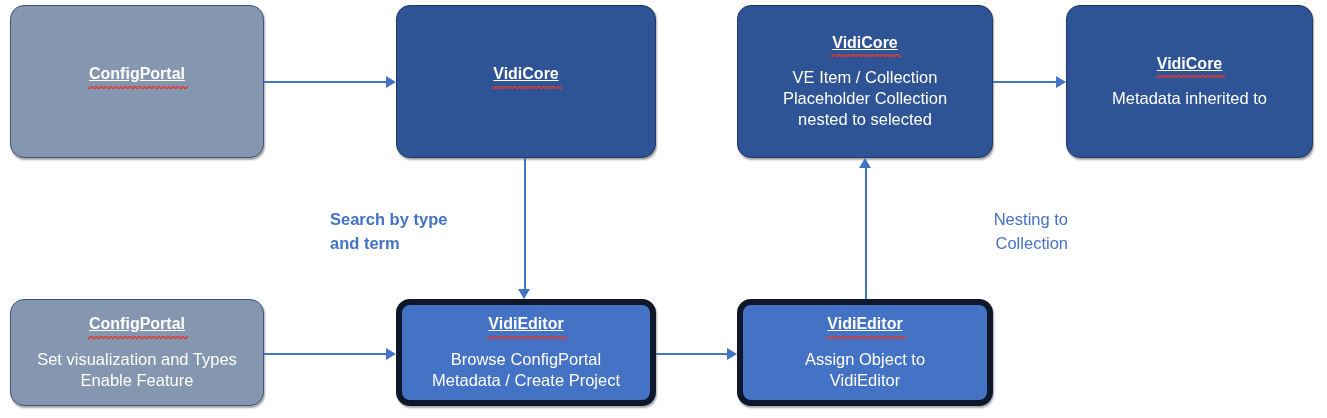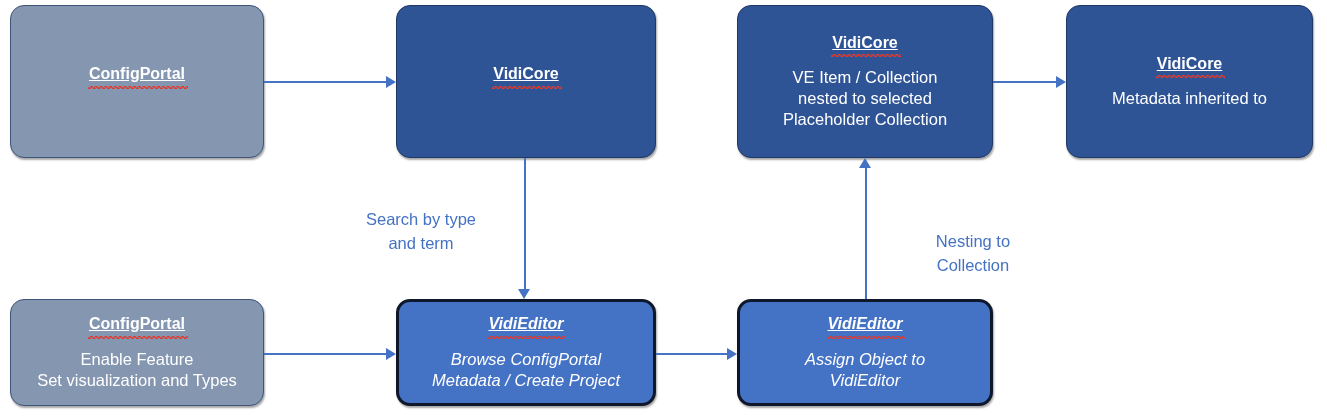--- a/index.html
+++ b/index.html
@@ -37,23 +37,22 @@
     border: 1px solid #41547A;
     box-shadow: 1px 2px 2px rgba(0,0,0,0.35);
   }
   .node.navy {
     background: #2E5496;
     border: 1px solid #1F3864;
     box-shadow: 1px 2px 2px rgba(0,0,0,0.35);
   }
   .node.blue {
     background: #4472C4;
-    border: 3px solid #0f172a;
+    border: 6px solid #0f172a;
     box-shadow: 1px 2px 2px rgba(0,0,0,0.35);
-    font-style: italic;
   }
 
   .node-title {
     font-weight: bold;
     font-size: 16px;
     text-decoration: underline;
     position: relative;
     display: inline-block;
     margin-bottom: 14px;
     white-space: nowrap;
@@ -110,57 +109,57 @@
   }
 
   
   .edge-label {
     position: absolute;
     color: #4472C4;
     font-size: 16.5px;
     line-height: 1.45;
   }
   .edge-label .ln { display: block; white-space: nowrap; }
-  .edge-label.align-right { text-align: center; }
-  .edge-label.align-left  { text-align: center; margin-top: 22px; }
+  .edge-label.align-right { text-align: left; font-weight: bold; }
+  .edge-label.align-left  { text-align: right; }
 </style>
 </head>
 <body>
 
 <div id="canvas">
 
   <div class="node gray" style="left:10px; top:5px; width:254px; height:153px;">
     <span class="node-title">ConfigPortal</span>
   </div>
 
   <div class="node navy" style="left:396px; top:5px; width:260px; height:153px;">
     <span class="node-title">VidiCore</span>
   </div>
 
   <div class="node navy" style="left:737px; top:5px; width:256px; height:153px;">
     <span class="node-title">VidiCore</span>
     <span class="node-body">
       <span class="ln">VE Item / Collection</span>
+      <span class="ln">Placeholder Collection</span>
       <span class="ln">nested to selected</span>
-      <span class="ln">Placeholder Collection</span>
     </span>
   </div>
 
   <div class="node navy" style="left:1066px; top:5px; width:247px; height:153px;">
     <span class="node-title">VidiCore</span>
     <span class="node-body">
       <span class="ln">Metadata inherited to</span>
     </span>
   </div>
 
   <div class="node gray" style="left:10px; top:299px; width:254px; height:107px;">
     <span class="node-title">ConfigPortal</span>
     <span class="node-body">
+      <span class="ln">Set visualization and Types</span>
       <span class="ln">Enable Feature</span>
-      <span class="ln">Set visualization and Types</span>
     </span>
   </div>
 
   <div class="node blue" style="left:396px; top:299px; width:260px; height:107px;">
     <span class="node-title">VidiEditor</span>
     <span class="node-body">
       <span class="ln">Browse ConfigPortal</span>
       <span class="ln">Metadata / Create Project</span>
     </span>
   </div>

